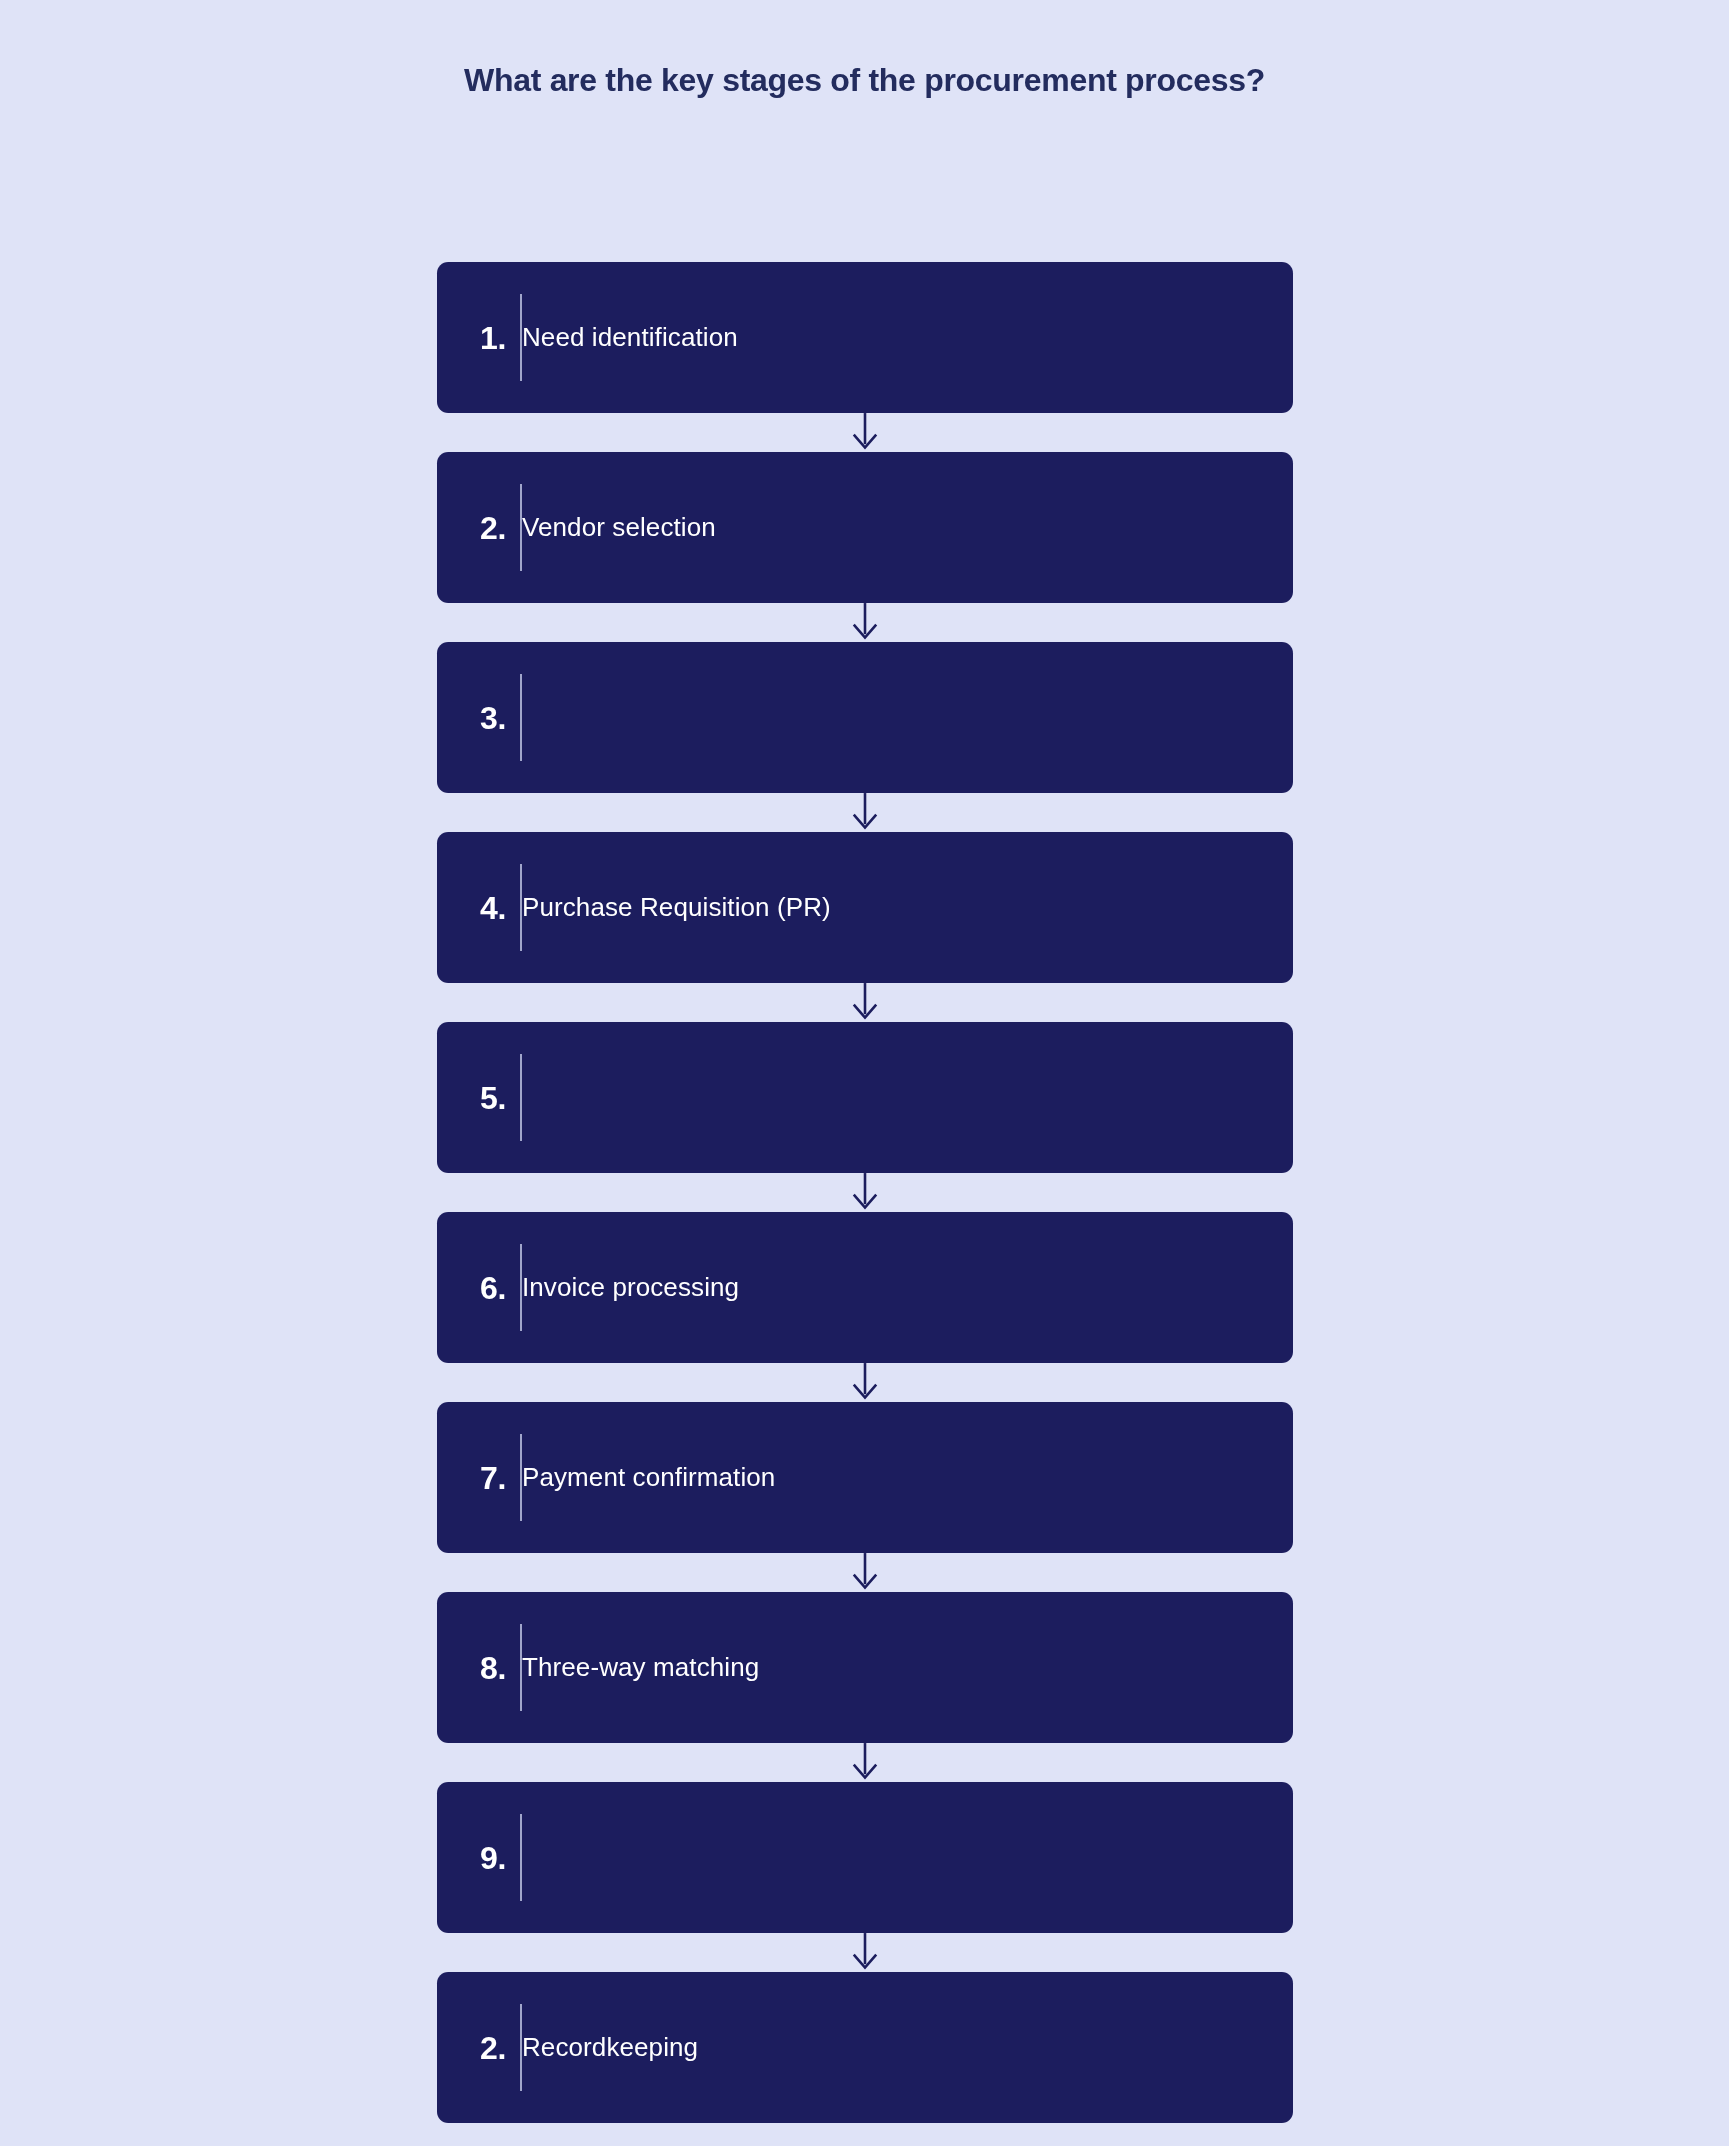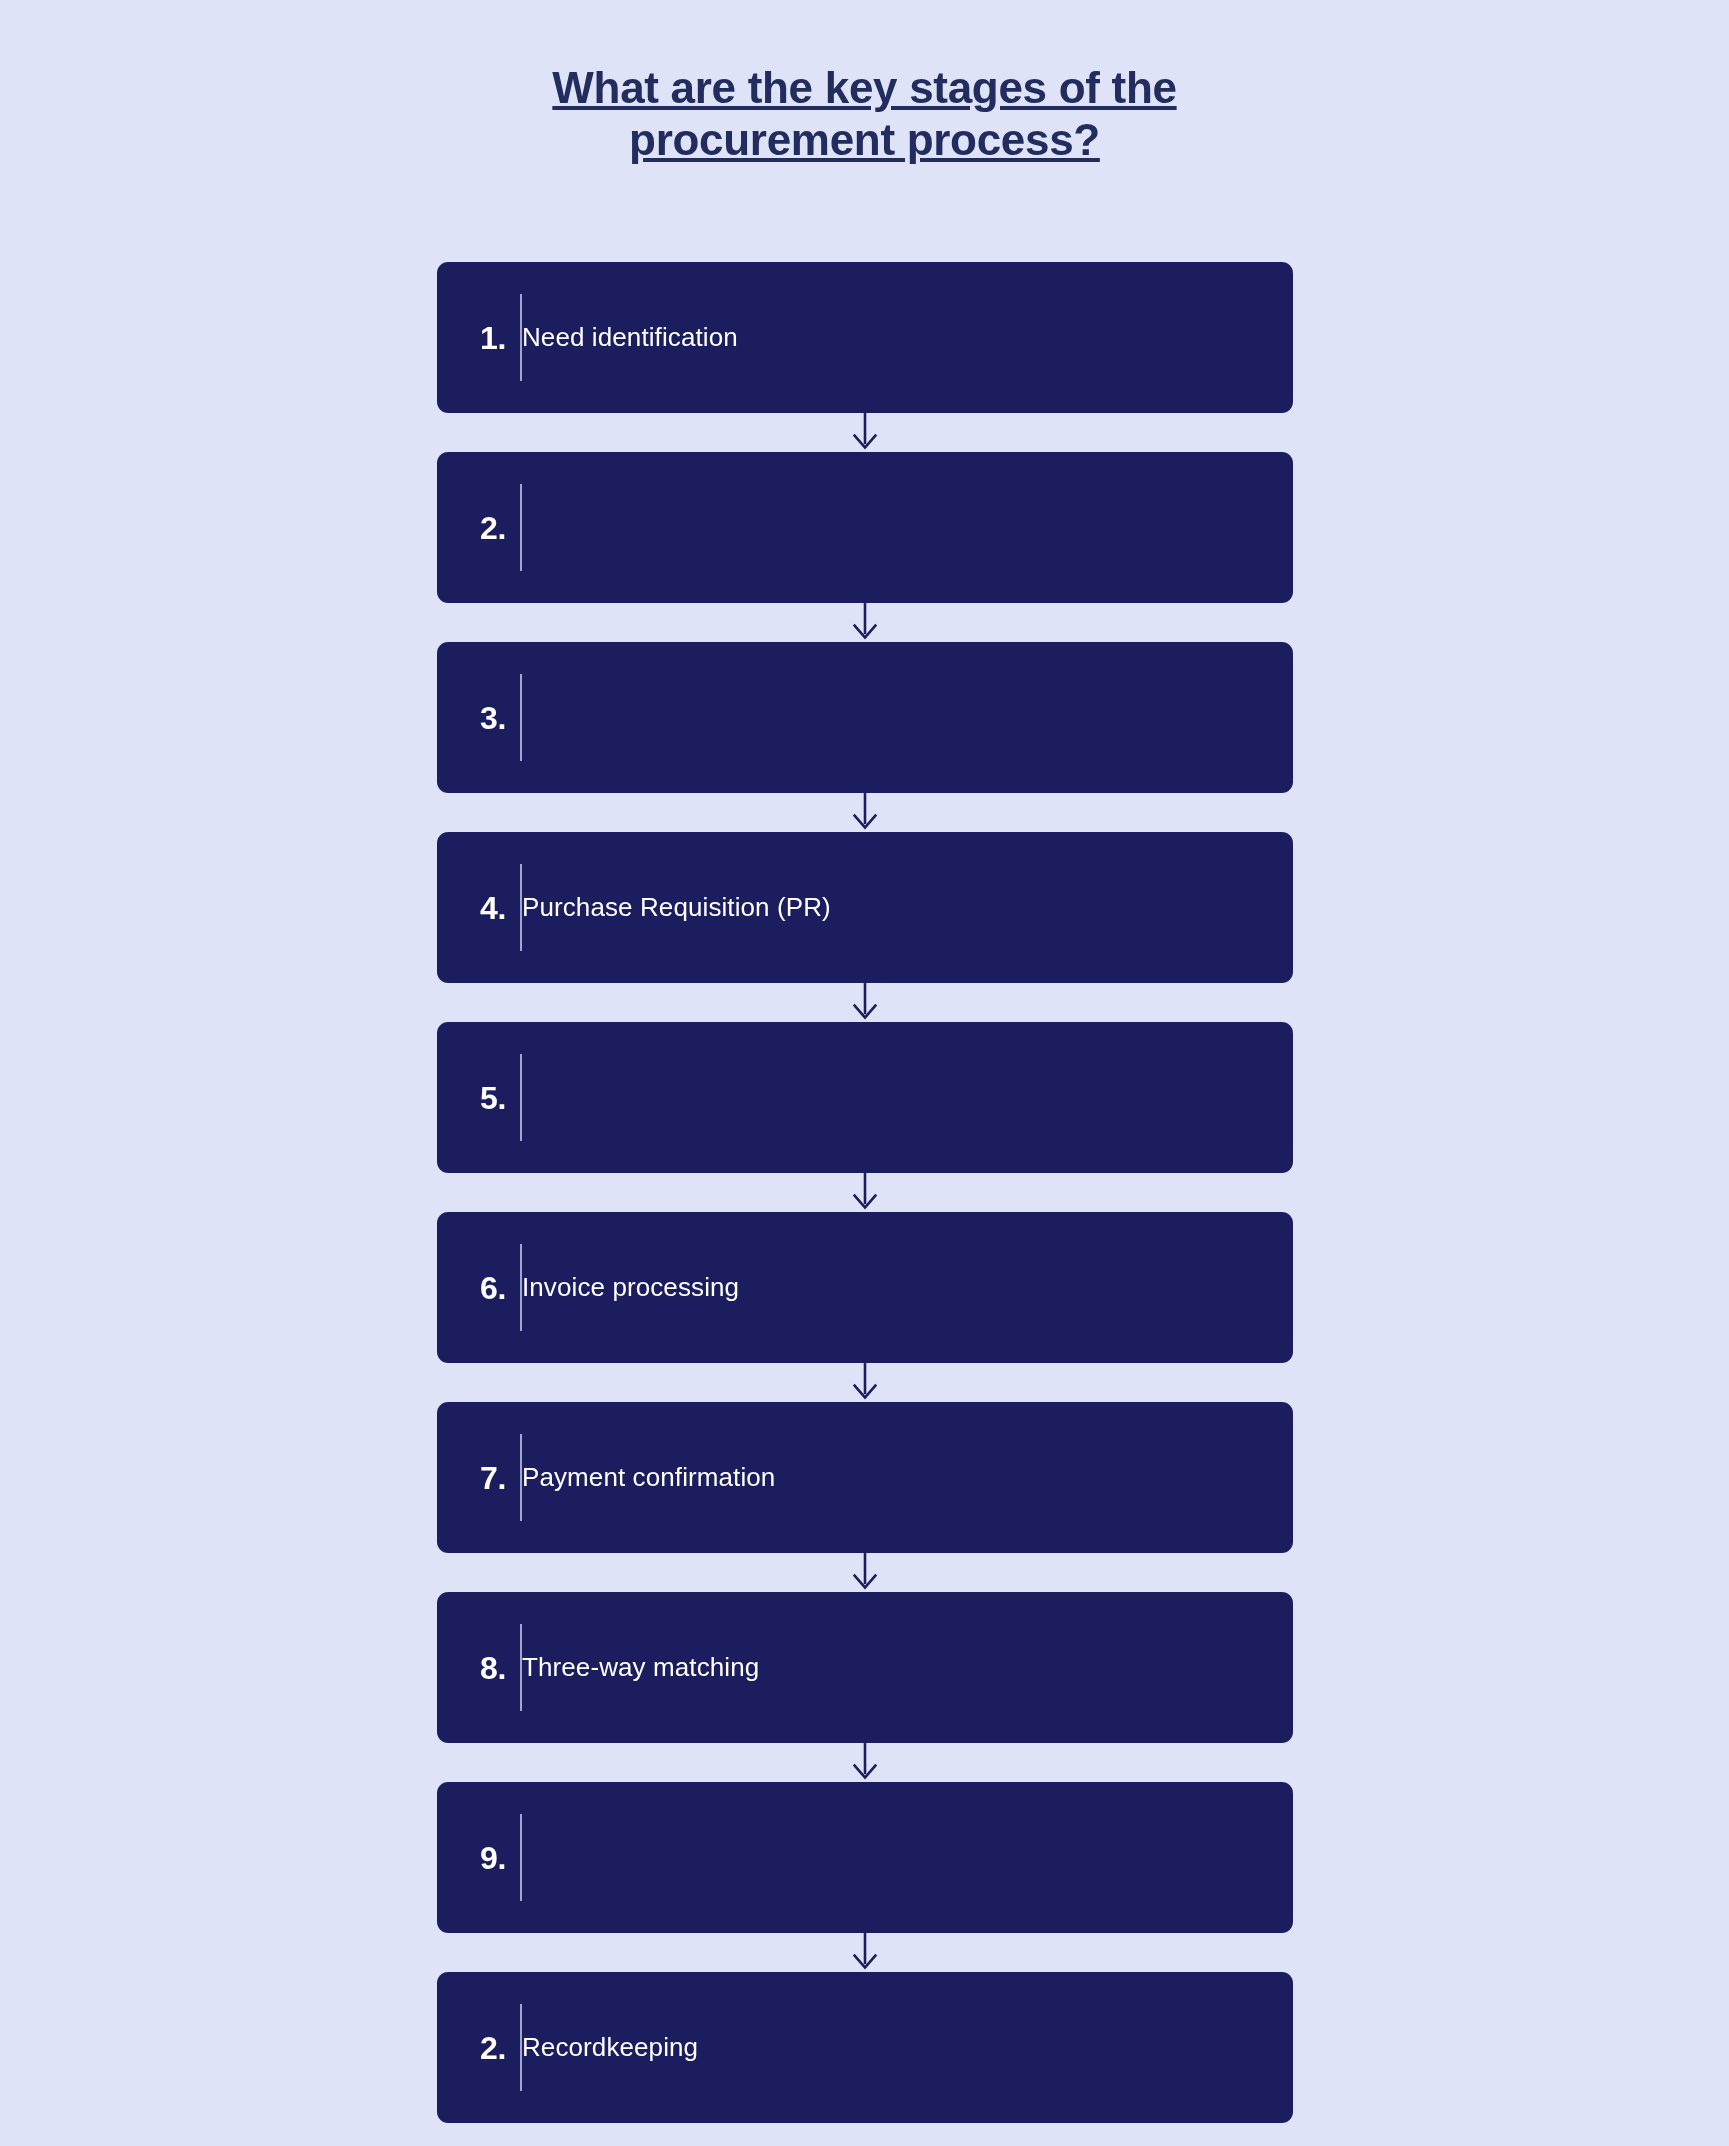--- a/index.html
+++ b/index.html
@@ -28,26 +28,25 @@
     position: absolute;
     left: 0;
     top: 62px;
     width: 1729px;
     text-align: center;
   }
 
   .title {
     display: inline-block;
     max-width: 865px;
-    font-size: 44px;
+    font-size: 32px;
     line-height: 1.18;
     font-weight: bold;
     letter-spacing: -0.3px;
     color: #232c5e;
-    text-decoration: underline;
   }
 
   
   .flow {
     position: absolute;
     left: 437px;
     top: 262px;
     width: 856px;
   }
 
@@ -150,20 +149,23 @@
       </svg>
     </div>
   </div>
 
   <div class="stage-block">
     <div class="card">
       <div class="num-col">
         <span class="num">2.</span>
       </div>
       <div class="divider"></div>
+      <div class="label-col">
+        <span class="label">Vendor selection</span>
+      </div>
     </div>
     <div class="connector">
       <svg width="856" height="39" viewBox="0 0 990 45">
         <path d="M495 0 L495 36" stroke="#1c1d5e" stroke-width="3" fill="none"></path>
         <path d="M483 26 L495 40 L507 26" stroke="#1c1d5e" stroke-width="3" fill="none" stroke-linecap="square"></path>
       </svg>
     </div>
   </div>
 
   <div class="stage-block">

